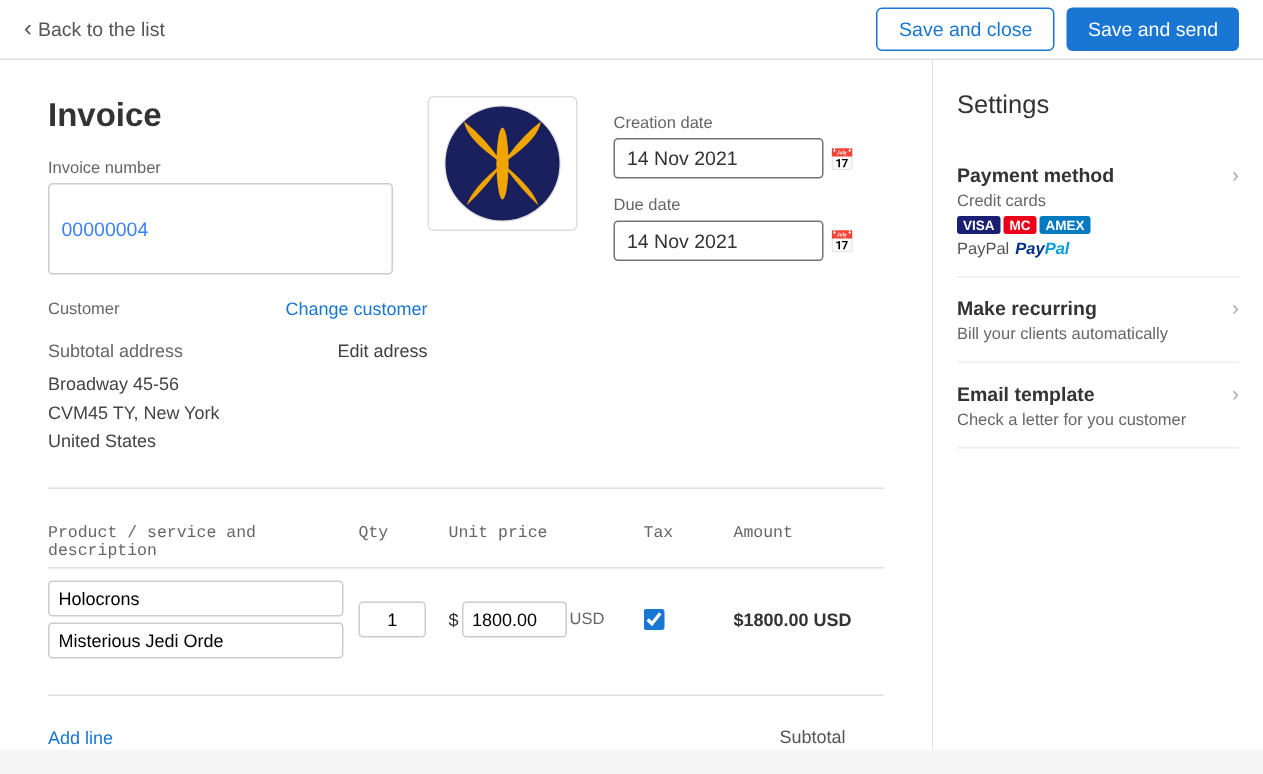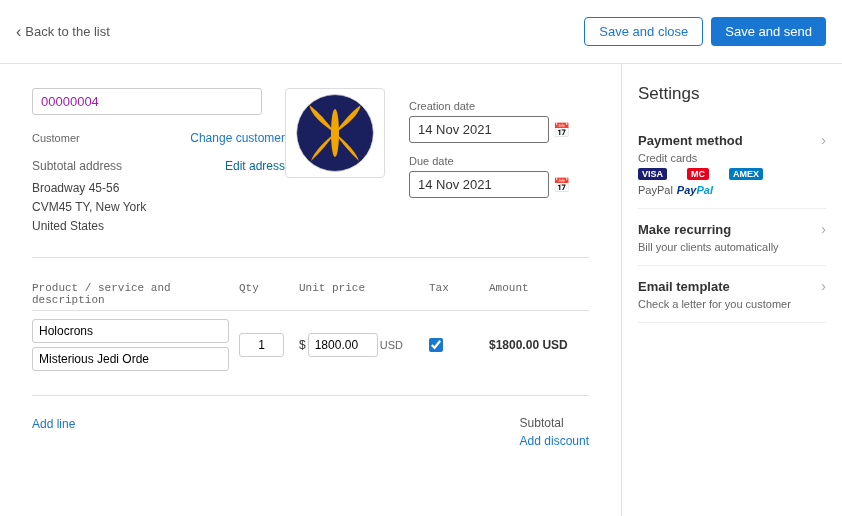--- a/index.html
+++ b/index.html
@@ -1,21 +1,21 @@
 <!DOCTYPE html>
 <html><head>
   <meta charset="utf-8">
   <style>
     * { box-sizing: border-box; margin: 0; padding: 0; }
     body { font-family: Arial, sans-serif; font-size: 13px; background: #f5f5f5; color: #333; width: 842px; height: 516px; overflow: hidden; }
 
     .top-bar {
       display: flex; align-items: center; justify-content: space-between;
       padding: 10px 16px; background: #fff; border-bottom: 1px solid #e0e0e0;
-      height: 64px;
+      height: 40px;
     }
     .back-link { color: #555; font-size: 13px; cursor: pointer; display: flex; align-items: center; gap: 4px; }
     .back-link::before { content: '‹'; font-size: 16px; }
     .top-bar-actions { display: flex; gap: 8px; }
     .btn-outline {
       border: 1px solid #1976d2; color: #1976d2; background: #fff;
       padding: 6px 14px; border-radius: 4px; cursor: pointer; font-size: 13px;
     }
     .btn-primary {
       border: none; background: #1976d2; color: #fff;
@@ -39,34 +39,34 @@
     .invoice-title { font-size: 22px; font-weight: bold; margin-bottom: 16px; }
     .invoice-header-row { display: flex; justify-content: space-between; align-items: flex-start; }
     .invoice-left { flex: 1; }
     .invoice-logo {
       width: 100px; height: 90px; border: 1px solid #ddd; border-radius: 4px;
       display: flex; align-items: center; justify-content: center; overflow: hidden;
     }
 
     .field-label { font-size: 11px; color: #666; margin-bottom: 4px; margin-top: 12px; }
     .field-input {
-      border: 1px solid #ccc; border-radius: 3px; padding: 5px 8px;
-      font-size: 13px; width: 100%; color: #a21caf;
+      border: 1px solid #ccc; border-radius: 3px; padding: 22px 8px;
+      font-size: 13px; width: 100%; color: #3b82f6;
     }
     .customer-row { display: flex; align-items: center; justify-content: space-between; margin-top: 16px; }
     .customer-label { font-size: 11px; color: #666; }
     .change-link { color: #1976d2; font-size: 12px; cursor: pointer; }
     .customer-input {
       border: 1px solid #ccc; border-radius: 3px; padding: 5px 8px;
       font-size: 13px; width: 100%; margin-top: 4px; color: #333;
     }
 
     .billing-row { display: flex; align-items: center; justify-content: space-between; margin-top: 14px; }
     .billing-label { font-size: 12px; color: #666; }
-    .edit-link { color: #0369a1; font-size: 12px; cursor: pointer; }
+    .edit-link { color: #404040; font-size: 12px; cursor: pointer; }
     .billing-address { font-size: 12px; color: #444; margin-top: 6px; line-height: 1.6; }
 
     .dates-col { min-width: 180px; margin-left: 24px; }
     .date-field-row { margin-top: 8px; }
     .date-input-wrapper { position: relative; display: flex; align-items: center; }
     .date-input {
       border: 1px solid #737373; border-radius: 3px; padding: 5px 8px;
       font-size: 13px; width: 140px; color: #333;
     }
     .cal-icon { margin-left: 4px; font-size: 14px; color: #888; cursor: pointer; }
@@ -112,21 +112,21 @@
     .settings-item {
       border-bottom: 1px solid #eee; padding: 12px 0; cursor: pointer;
     }
     .settings-item-header {
       display: flex; justify-content: space-between; align-items: center;
     }
     .settings-item-label { font-weight: bold; font-size: 13px; }
     .settings-chevron { color: #aaa; font-size: 14px; }
     .settings-sub { font-size: 11px; color: #666; margin-top: 4px; }
 
-    .payment-icons { display: flex; gap: 20px; margin-top: 4px; align-items: center; }
+    .payment-icons { display: flex; gap: 2px; margin-top: 4px; align-items: center; }
     .cc-badge {
       background: #1a1f71; color: #fff; font-size: 9px; font-weight: bold;
       padding: 1px 4px; border-radius: 2px;
     }
     .cc-badge.mc { background: #eb001b; }
     .cc-badge.amex { background: #007bc1; }
 
     .jedi-logo {
       width: 80px; height: 80px;
     }
@@ -141,21 +141,23 @@
     <button class="btn-primary">Save and send</button>
   </div>
 </div>
 
 <div class="main-layout">
 
   <div class="invoice-panel">
 
     <div class="invoice-header-row">
       <div class="invoice-left">
-
+        <div class="invoice-title">Invoice</div>
+
+        <div class="field-label">Invoice number</div>
         <input class="field-input" style="width: 230px;" type="text" value="00000004">
 
         <div class="customer-row">
           <span class="customer-label">Customer</span>
           <span class="change-link">Change customer</span>
         </div>
 
         <div class="billing-row">
           <span class="billing-label">Subtotal address</span>
           <span class="edit-link">Edit adress</span>

